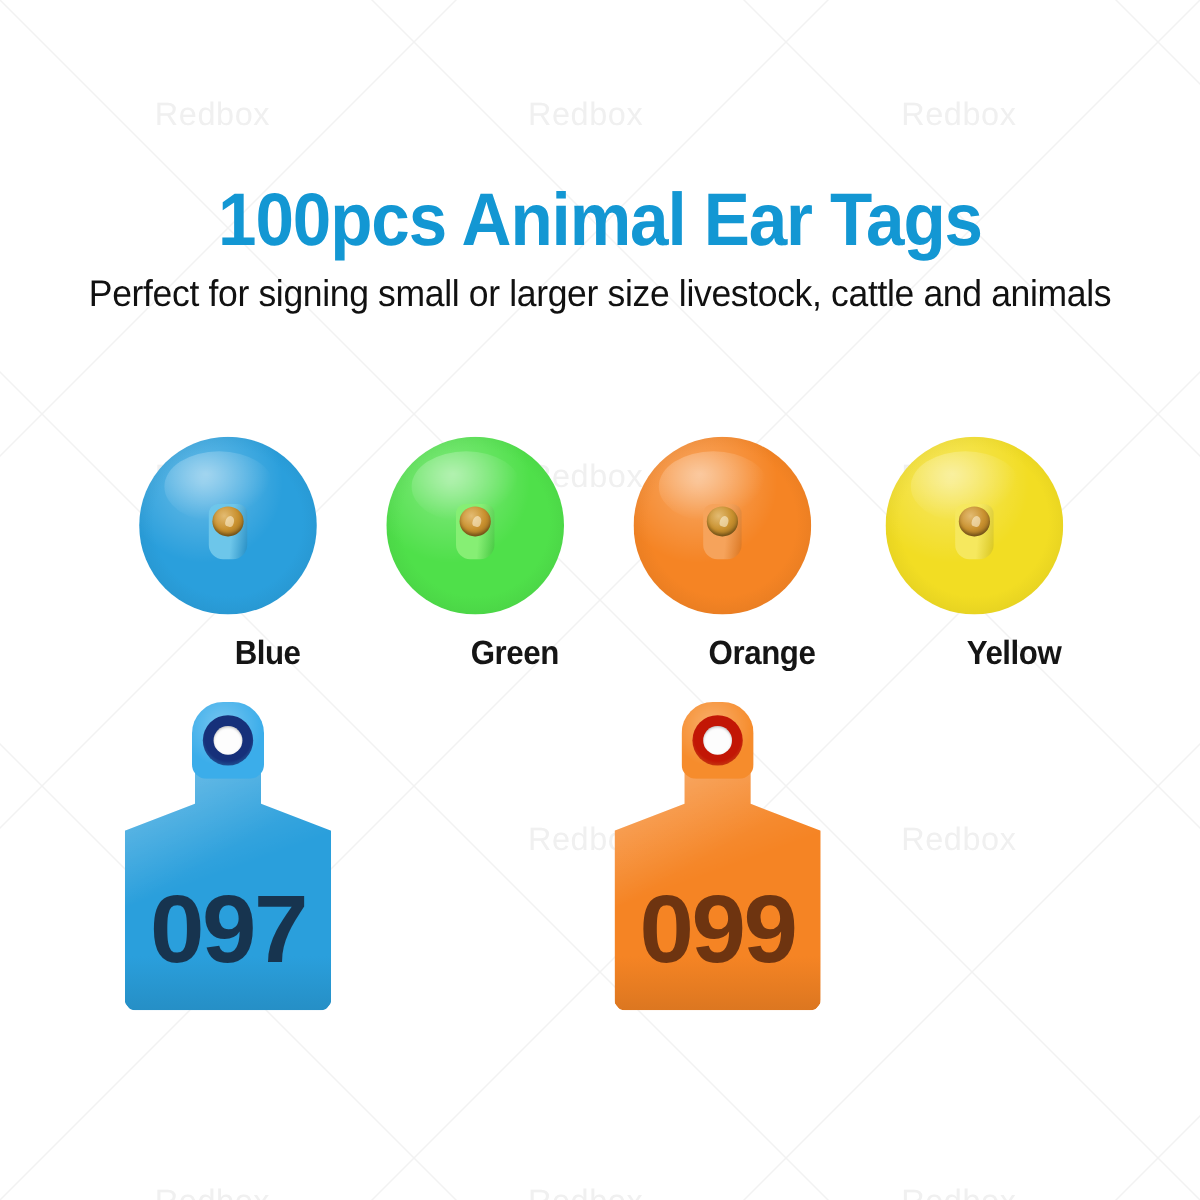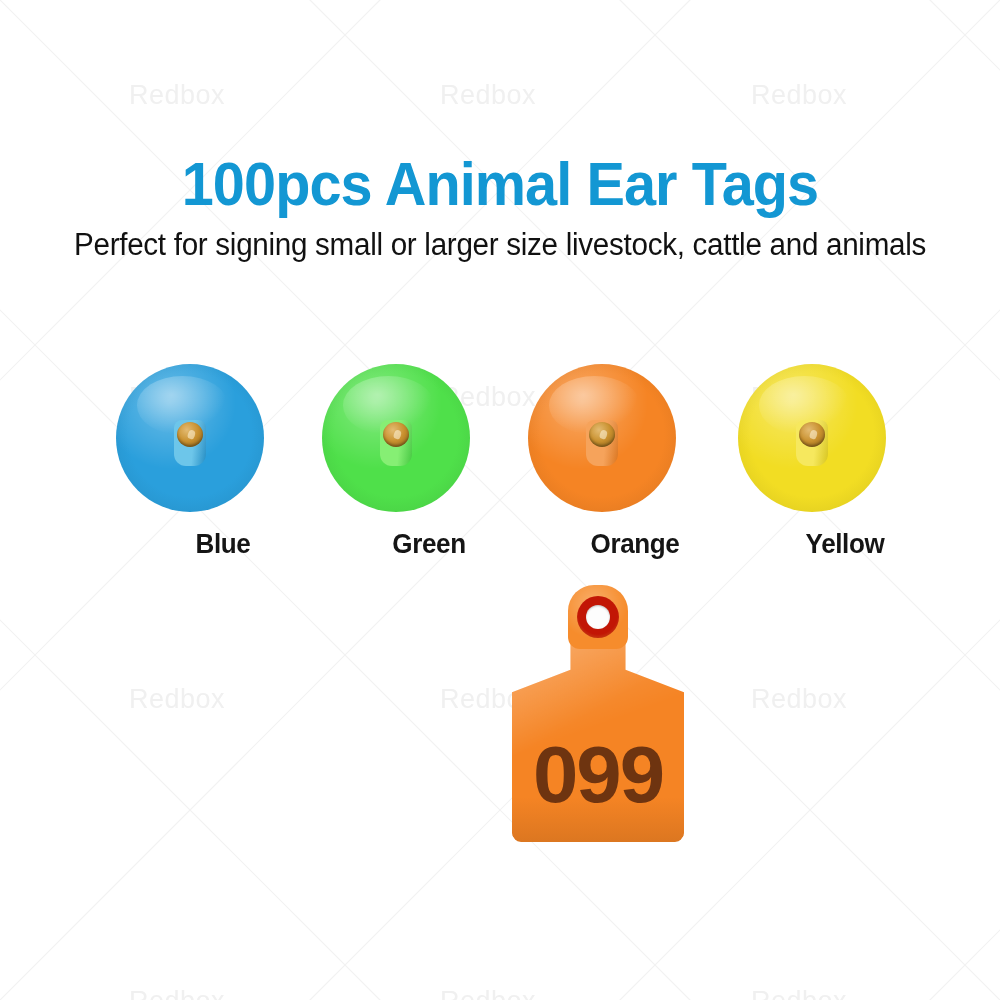--- a/index.html
+++ b/index.html
@@ -236,20 +236,28 @@
     </div>
 
   <div class="caption-row" id="caption-row">
       <div class="caption" style="left: 105px;">Blue</div>
       <div class="caption" style="left: 311px;">Green</div>
       <div class="caption" style="left: 517px;">Orange</div>
       <div class="caption" style="left: 727px;">Yellow</div>
     </div>
 
   <div class="tag-row" id="tag-row">
+      <div class="tag-cell" style="left: 90px;">
+        <div class="tag-body" style="background: linear-gradient(150deg, rgba(255, 255, 255, 0.18) 0%, rgba(255, 255, 255, 0) 40%), linear-gradient(rgb(42, 159, 220) 0%, rgb(42, 159, 220) 78%, rgba(0, 0, 0, 0.1) 100%) rgb(42, 159, 220);"></div>
+        <div class="tag-shoulder"></div>
+        <div class="tag-neck" style="background: radial-gradient(circle at 42% 30%, rgba(255, 255, 255, 0.3), rgba(255, 255, 255, 0) 60%), rgb(59, 173, 234);"></div>
+        <div class="tag-neck-ring" style="background: radial-gradient(circle at 50% 45%, rgb(22, 48, 122) 0%, rgb(22, 48, 122) 62%, rgba(0, 0, 0, 0.18) 100%);"></div>
+        <div class="tag-hole"></div>
+        <div class="tag-number" style="color: rgb(23, 52, 79);">097</div>
+      </div>
       <div class="tag-cell" style="left: 498px;">
         <div class="tag-body" style="background: linear-gradient(150deg, rgba(255, 255, 255, 0.18) 0%, rgba(255, 255, 255, 0) 40%), linear-gradient(rgb(245, 132, 36) 0%, rgb(245, 132, 36) 78%, rgba(0, 0, 0, 0.1) 100%) rgb(245, 132, 36);"></div>
         <div class="tag-shoulder"></div>
         <div class="tag-neck" style="background: radial-gradient(circle at 42% 30%, rgba(255, 255, 255, 0.3), rgba(255, 255, 255, 0) 60%), rgb(246, 140, 44);"></div>
         <div class="tag-neck-ring" style="background: radial-gradient(circle at 50% 45%, rgb(194, 22, 5) 0%, rgb(194, 22, 5) 62%, rgba(0, 0, 0, 0.18) 100%);"></div>
         <div class="tag-hole"></div>
         <div class="tag-number" style="color: rgb(110, 52, 16);">099</div>
       </div>
     </div>
 

